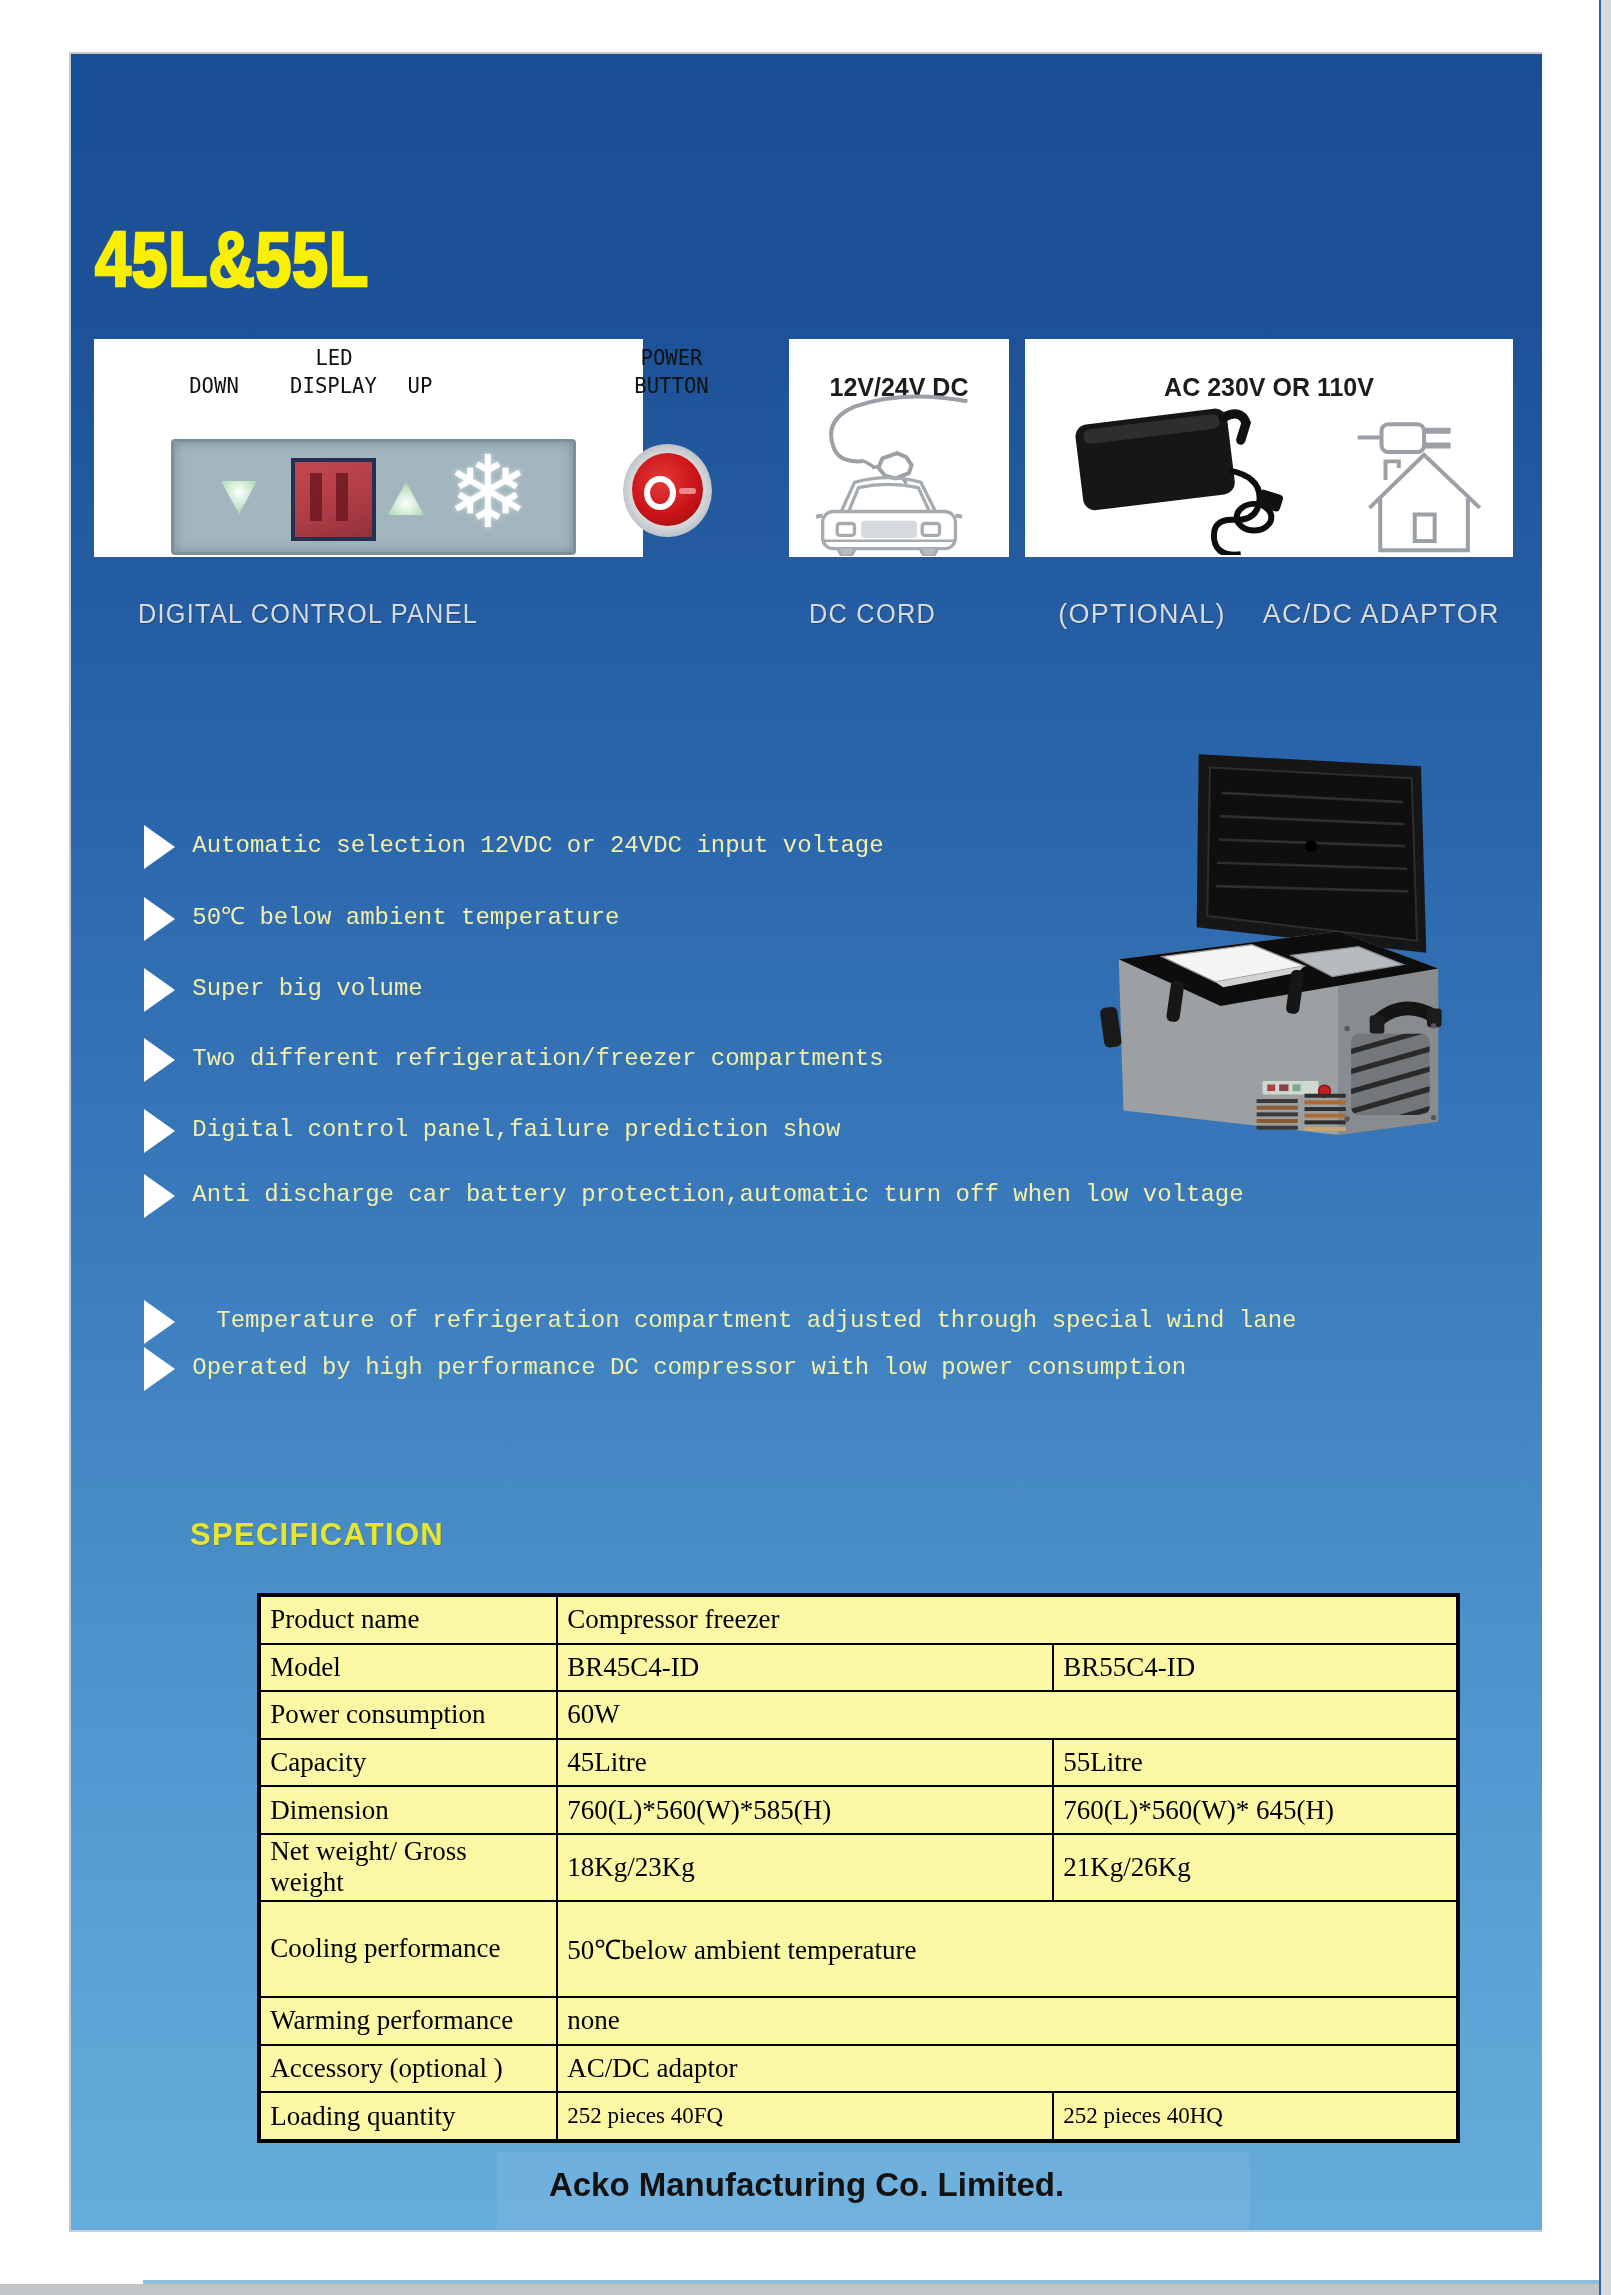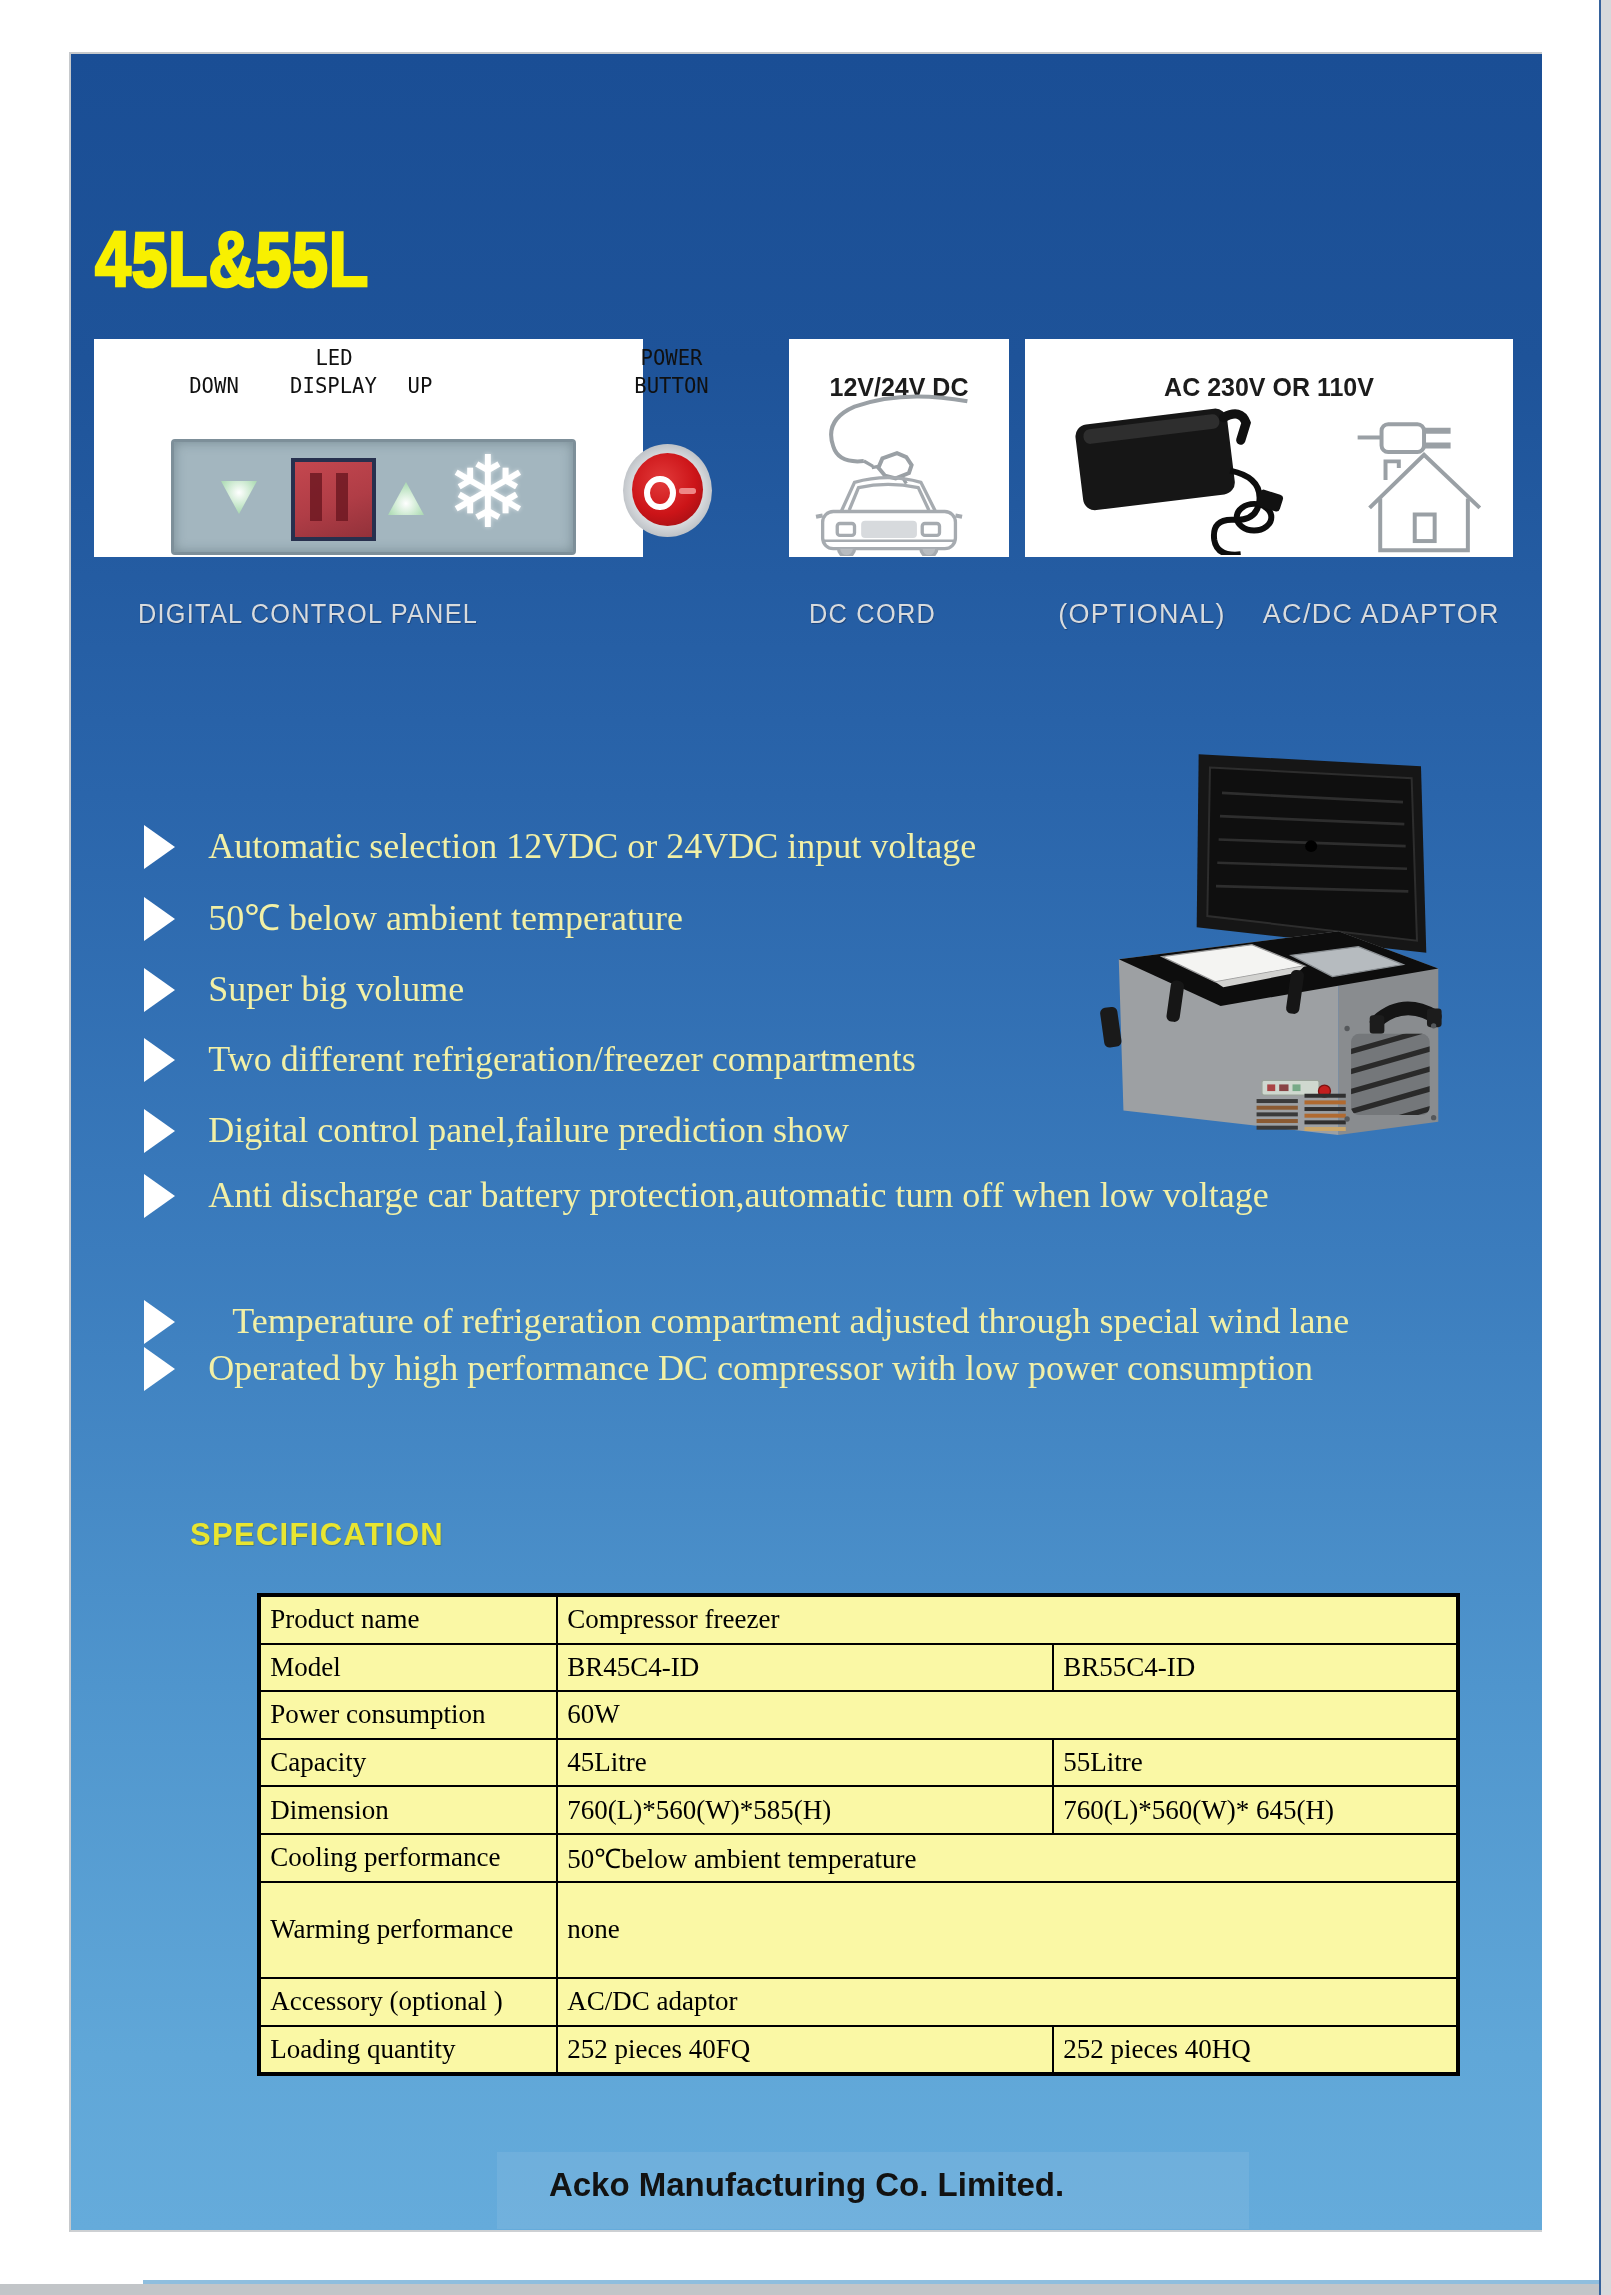--- a/index.html
+++ b/index.html
@@ -69,21 +69,21 @@
 
   
   .features{list-style:none;margin:0;padding:0;}
   .feature{position:absolute;left:73px;display:flex;align-items:flex-start;}
   .feature:nth-of-type(1){top:764px;} .feature:nth-of-type(2){top:836px;}
   .feature:nth-of-type(3){top:907px;} .feature:nth-of-type(4){top:977px;}
   .feature:nth-of-type(5){top:1048px;} .feature:nth-of-type(6){top:1113px;}
   .feature:nth-of-type(7){top:1239px;gap:24px;} .feature:nth-of-type(8){top:1286px;}
   .tri{width:0;height:0;border-top:22px solid transparent;border-bottom:22px solid transparent;
     border-left:31px solid #ffffff;margin:6.7px 17.3px 0 0;flex:0 0 auto;}
-  .ftext{width:1315px;font-family:Liberation Serif, serif;font-size:36px;line-height:56px;color:#f2f0a6;margin-left:16px;}
+  .ftext{width:1315px;font-family:Liberation Mono, monospace;font-size:24px;line-height:56px;color:#f2f0a6;}
 
   .freezer{position:absolute;left:1019px;top:667px;width:423px;height:416px;}
 
   .spec-heading{position:absolute;left:119px;top:1463px;margin:0;font-size:31px;font-weight:bold;
     color:#e8e531;letter-spacing:1.3px;text-shadow:0.7px 1.3px 0.7px rgba(60,90,20,.35);}
 
   table.spec{position:absolute;left:186px;top:1539px;width:1198px;border-collapse:collapse;
     background:#faf8a5;border:4px solid #000;table-layout:fixed;
     font-family:"Liberation Serif",serif;font-size:27px;color:#000;}
   table.spec td{border:2.7px solid #000;height:43px;padding:1.3px 9.3px;vertical-align:middle;overflow:hidden;}
@@ -295,20 +295,25 @@
             <td class="c1">Capacity</td>
             <td class="cv c2">45Litre</td>
             <td class="cv c3">55Litre</td>
           </tr>
           <tr>
             <td class="c1">Dimension</td>
             <td class="cv c2">760(L)*560(W)*585(H)</td>
             <td class="cv c3">760(L)*560(W)* 645(H)</td>
           </tr>
           <tr>
+            <td class="c1">Net weight/ Gross weight</td>
+            <td class="cv c2">18Kg/23Kg</td>
+            <td class="cv c3">21Kg/26Kg</td>
+          </tr>
+          <tr>
             <td class="c1">Cooling performance</td>
             <td colspan="2" class="cv">50℃below ambient temperature</td>
           </tr>
           <tr>
             <td class="c1">Warming performance</td>
             <td colspan="2" class="cv">none</td>
           </tr>
           <tr>
             <td class="c1">Accessory (optional )</td>
             <td colspan="2" class="cv">AC/DC adaptor</td>

